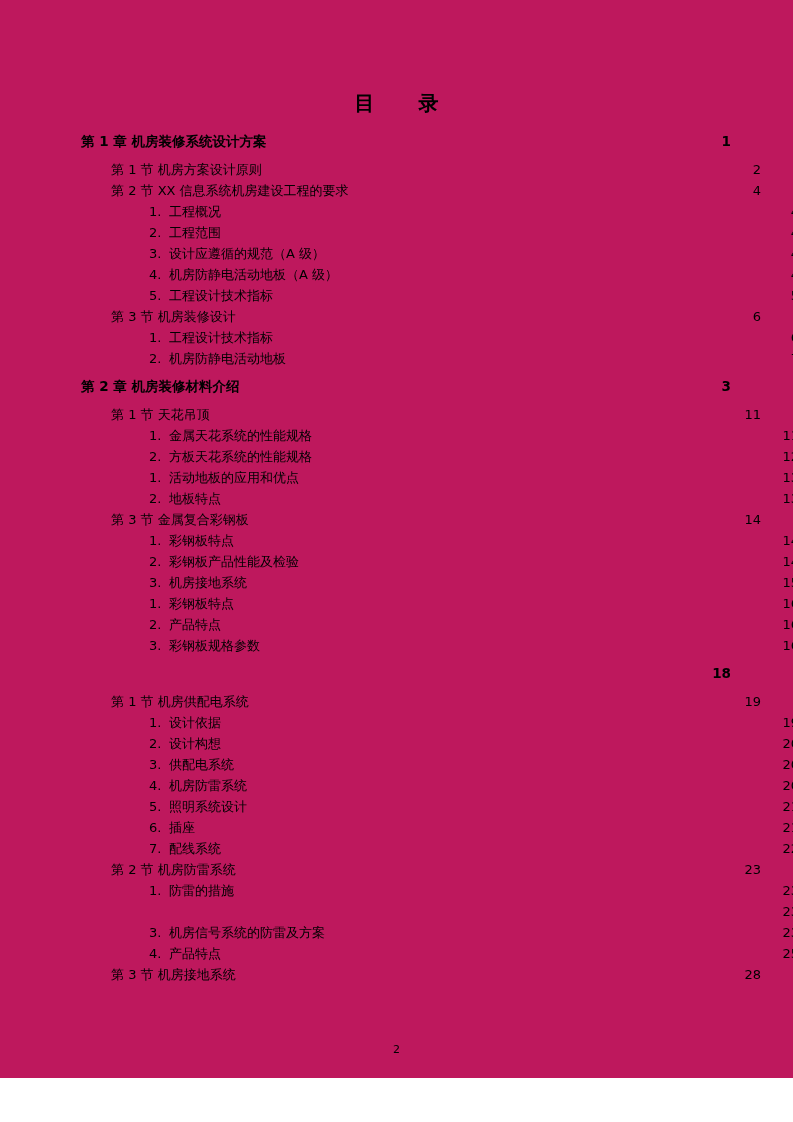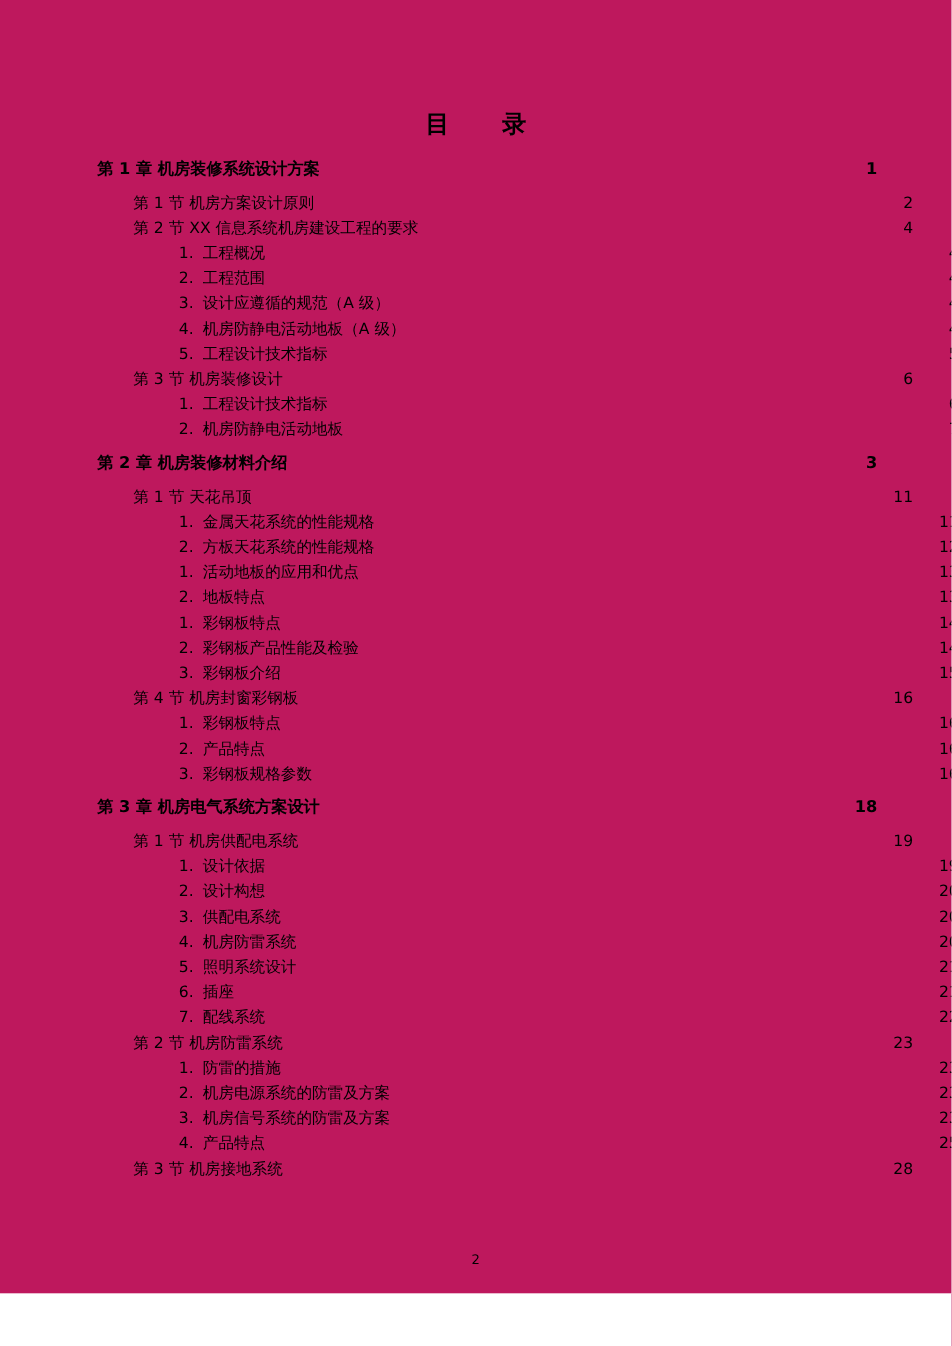--- a/index.html
+++ b/index.html
@@ -200,57 +200,56 @@
       <div class="toc-entry lv-item">
         <span class="label"><span class="num">1.</span><span>活动地板的应用和优点</span></span>
         <span class="leader"></span>
         <span class="pageno">13</span>
       </div>
       <div class="toc-entry lv-item">
         <span class="label"><span class="num">2.</span><span>地板特点</span></span>
         <span class="leader"></span>
         <span class="pageno">13</span>
       </div>
+      <div class="toc-entry lv-section">
+        <span class="label">第 3 节  金属复合彩钢板</span>
+        <span class="leader"></span>
+        <span class="pageno">14</span>
+      </div>
       <div class="toc-entry lv-item">
         <span class="label"><span class="num">1.</span><span>彩钢板特点</span></span>
         <span class="leader"></span>
         <span class="pageno">14</span>
       </div>
       <div class="toc-entry lv-item">
         <span class="label"><span class="num">2.</span><span>彩钢板产品性能及检验</span></span>
         <span class="leader"></span>
         <span class="pageno">14</span>
       </div>
       <div class="toc-entry lv-item">
-        <span class="label"><span class="num">3.</span><span>彩钢板介绍</span></span>
+        <span class="label"><span class="num">3.</span><span>机房接地系统</span></span>
         <span class="leader"></span>
         <span class="pageno">15</span>
       </div>
-      <div class="toc-entry lv-section">
-        <span class="label">第 4 节  机房封窗彩钢板</span>
+      <div class="toc-entry lv-item">
+        <span class="label"><span class="num">1.</span><span>彩钢板特点</span></span>
         <span class="leader"></span>
         <span class="pageno">16</span>
       </div>
       <div class="toc-entry lv-item">
-        <span class="label"><span class="num">1.</span><span>彩钢板特点</span></span>
+        <span class="label"><span class="num">2.</span><span>产品特点</span></span>
         <span class="leader"></span>
         <span class="pageno">16</span>
       </div>
       <div class="toc-entry lv-item">
-        <span class="label"><span class="num">2.</span><span>产品特点</span></span>
+        <span class="label"><span class="num">3.</span><span>彩钢板规格参数</span></span>
         <span class="leader"></span>
         <span class="pageno">16</span>
       </div>
-      <div class="toc-entry lv-item">
-        <span class="label"><span class="num">3.</span><span>彩钢板规格参数</span></span>
-        <span class="leader"></span>
-        <span class="pageno">16</span>
-      </div>
       <div class="toc-entry lv-chapter">
-        <span class="label">第 3 章  机房电气系统方案设计</span>
         <span class="leader"></span>
         <span class="pageno">18</span>
       </div>
       <div class="toc-entry lv-section first-of-chapter">
         <span class="label">第 1 节  机房供配电系统</span>
         <span class="leader"></span>
         <span class="pageno">19</span>
       </div>
       <div class="toc-entry lv-item">
         <span class="label"><span class="num">1.</span><span>设计依据</span></span>
@@ -291,21 +290,20 @@
         <span class="label">第 2 节  机房防雷系统</span>
         <span class="leader"></span>
         <span class="pageno">23</span>
       </div>
       <div class="toc-entry lv-item">
         <span class="label"><span class="num">1.</span><span>防雷的措施</span></span>
         <span class="leader"></span>
         <span class="pageno">23</span>
       </div>
       <div class="toc-entry lv-item">
-        <span class="label"><span class="num">2.</span><span>机房电源系统的防雷及方案</span></span>
         <span class="leader"></span>
         <span class="pageno">23</span>
       </div>
       <div class="toc-entry lv-item">
         <span class="label"><span class="num">3.</span><span>机房信号系统的防雷及方案</span></span>
         <span class="leader"></span>
         <span class="pageno">23</span>
       </div>
       <div class="toc-entry lv-item">
         <span class="label"><span class="num">4.</span><span>产品特点</span></span>

